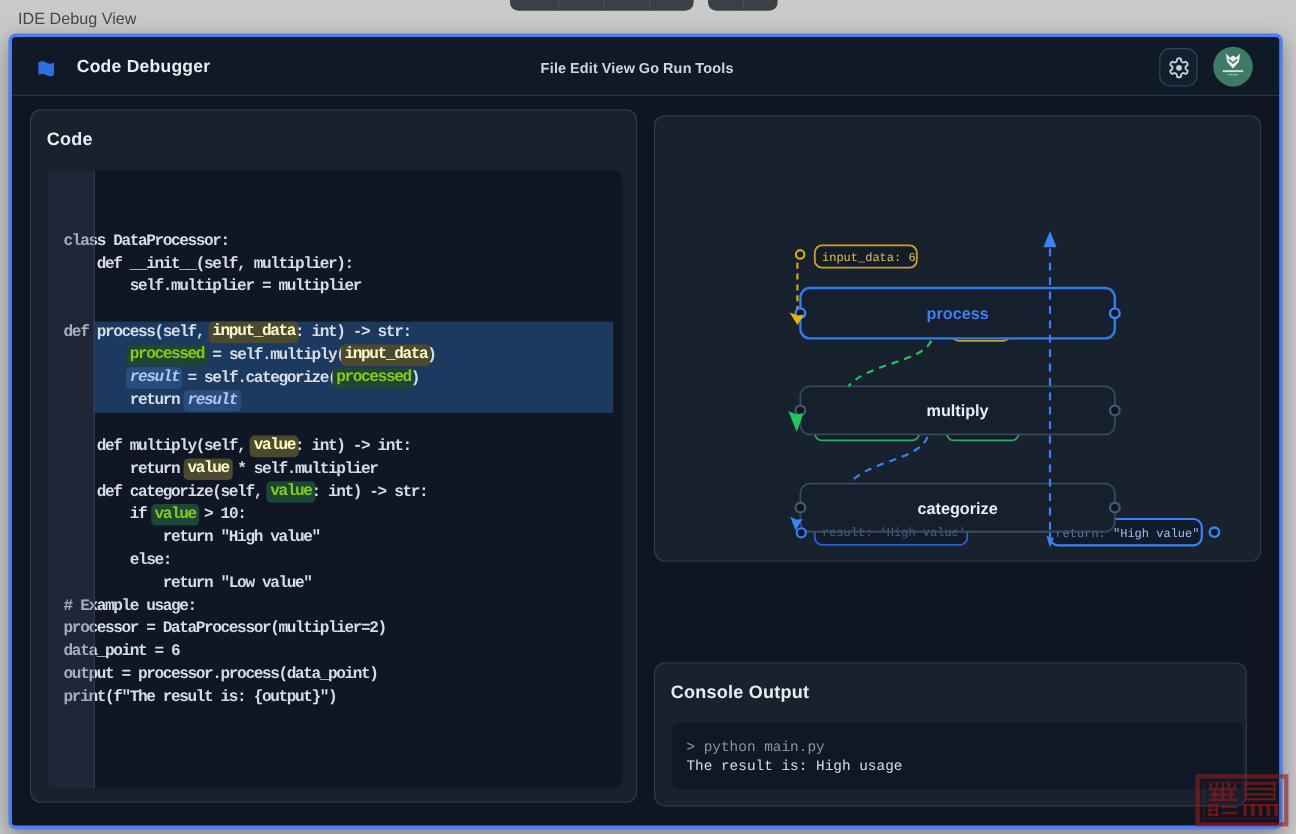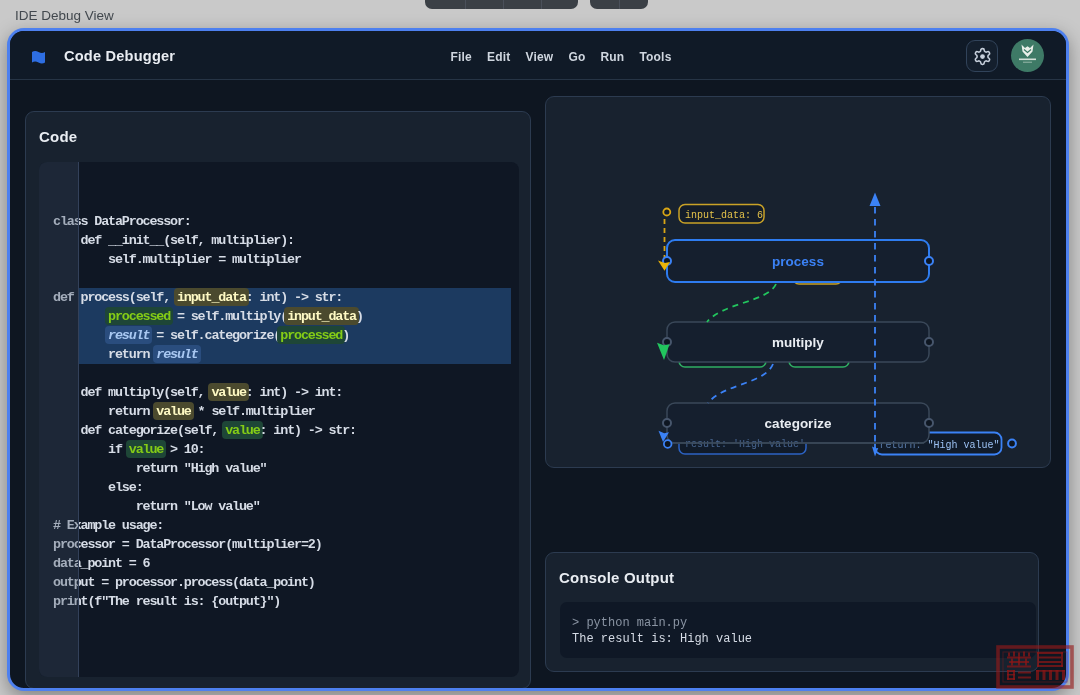--- a/index.html
+++ b/index.html
@@ -1,34 +1,34 @@
 <!DOCTYPE html>
 <html><head>
 <meta charset="utf-8">
 <style>
   * { margin:0; padding:0; box-sizing:border-box; }
   html,body { width:1080px; height:695px; overflow:hidden; }
   body { background:#c9c9c9; font-family:"Liberation Sans", sans-serif; position:relative; }
   .toptab { position:absolute; top:0; height:9px; background:#3b4046; border-radius:0 0 7px 7px; }
   #pagetitle { position:absolute; left:15px; top:8px; font-size:13.5px; color:#43494f; }
   #win { position:absolute; left:7px; top:28px; width:1062px; height:663px;
-         background:#0e1621; border:3px solid #4d80ef; border-radius:17px;
+         background:#0e1621; border:3px solid #4d80ef; border-radius:6px;
          box-shadow:0 6px 18px rgba(0,0,0,0.35); overflow:hidden; }
   #header { position:absolute; left:0; top:0; width:100%; height:49px;
             background:#101a27; border-bottom:1.5px solid #263445; }
   #apptitle { position:absolute; left:54px; top:17px; font-size:14.6px; font-weight:bold; color:#e9edf2; letter-spacing:0.2px; }
-  #menu { position:absolute; left:440.5px; top:1px; height:49px; display:flex; align-items:center; gap:15px;
+  #menu { position:absolute; left:440.5px; top:1px; height:49px; display:flex; align-items:center; gap:3px;
           font-size:12px; font-weight:bold; color:#cfd6df; letter-spacing:0.2px; }
   #gearbtn { position:absolute; left:956px; top:9px; width:32px; height:32px; border:1.5px solid #31435a;
              border-radius:9px; background:#141f2d; display:flex; align-items:center; justify-content:center; }
   #avatar { position:absolute; left:1001px; top:8px; width:33px; height:33px; border-radius:50%;
             background:#3e7a66; overflow:hidden; }
   .panel { position:absolute; background:#18222f; border:1px solid #2c3b50; border-radius:9px; }
   .ptitle { position:absolute; left:13px; top:16px; font-size:15px; font-weight:bold; color:#e9edf2; letter-spacing:0.2px; }
-  #leftpanel  { left:15px; top:80px; width:506px; height:578px; }
+  #leftpanel  { left:15px; top:60px; width:506px; height:578px; }
   #flowpanel  { left:535px; top:65px; width:506px; height:372px; }
   #consolepanel { left:535px; top:521px; width:494px; height:120px; }
   
   #editor { position:absolute; left:13px; top:50px; width:480px; height:515px;
             background:#0f1724; border-radius:8px; overflow:hidden; }
   #hlblock { position:absolute; left:39px; top:125.5px; width:433px; height:76px; background:#1c3a60; }
   #codepre { position:absolute; left:14px; top:49.5px; font-family:"Liberation Mono", monospace;
              font-size:13.4px; font-weight:bold; letter-spacing:-1.15px; line-height:19px; color:#d6dce6; white-space:pre; }
   #gutter { position:absolute; left:0; top:0; width:39px; height:100%; background:rgba(60,74,96,0.32); }
   #gutline { position:absolute; left:39px; top:0; width:1px; height:100%; background:#33415a; }
@@ -153,21 +153,21 @@
         <polygon points="112,163.5 118.7,166 124,165 118.5,173.8" fill="#eab308"></polygon>
         <polygon points="111,245.7 117.7,248.2 123.5,247.3 118,263" fill="#22c55e"></polygon>
         <polygon points="112.5,333.7 118.2,336.2 123,335.3 117,345" fill="#3b82f6"></polygon>
         <polygon points="326,349.5 329.8,351.3 332.3,351 329,359.5" fill="#3b82f6"></polygon>
       </svg>
     </div>
 
     <div class="panel" id="consolepanel">
       <div class="ptitle">Console Output</div>
       <div id="termbox"><span style="color:#8a94a3">&gt; python main.py</span>
-<span style="color:#d6dce6">The result is: High value</span></div>
+<span style="color:#d6dce6">The result is: High usage</span></div>
     </div>
   </div>
 
   <svg id="stamp" viewBox="0 0 78 44" preserveAspectRatio="none">
     <g fill="none" stroke="rgba(150,26,26,0.62)">
       <rect x="2" y="2" width="74" height="40" stroke-width="3.6"></rect>
       <rect x="7" y="7" width="64" height="30" stroke-width="1.1" opacity="0.6"></rect>
     </g>
     <g fill="rgba(140,22,22,0.72)">
       <rect x="12" y="7.5" width="2" height="4"></rect>

